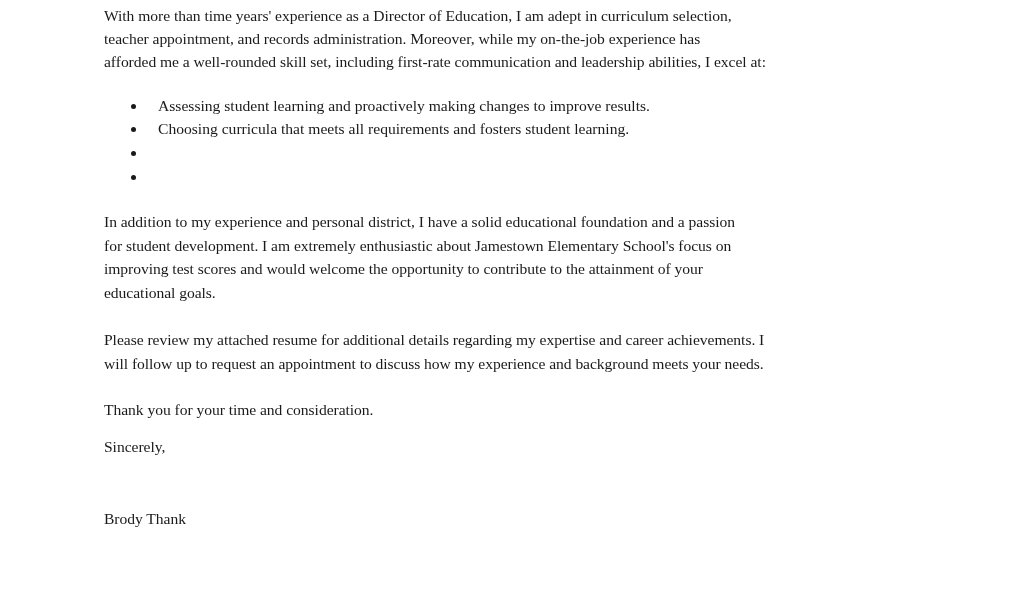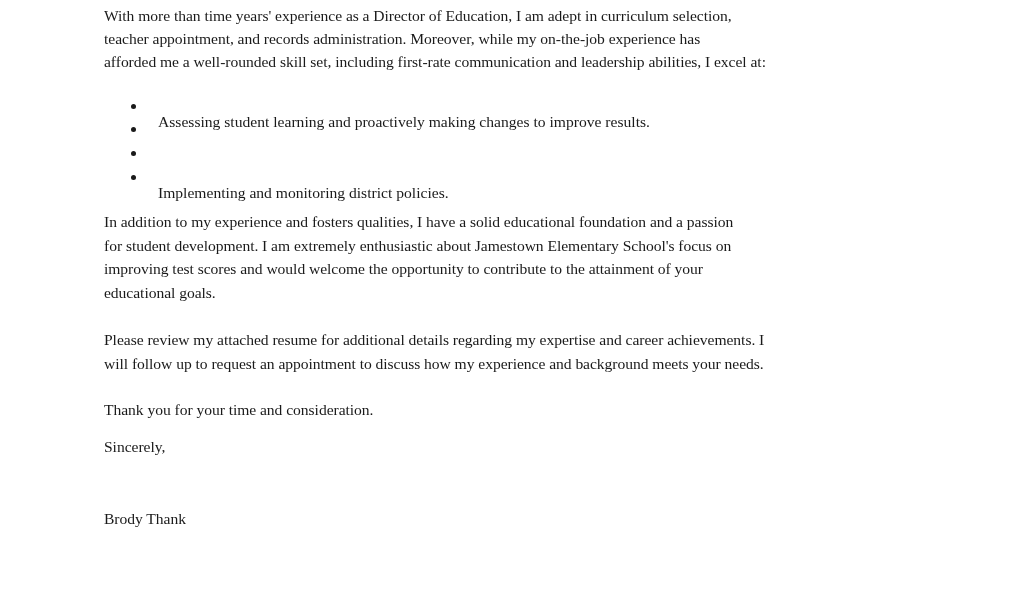--- a/index.html
+++ b/index.html
@@ -40,53 +40,53 @@
       left: 27px;
       top: 8px;
       width: 5px;
       height: 5px;
       border-radius: 50%;
       background: #1a1a1a;
     }
     .bullet-text {
       position: absolute;
       left: 54px;
-      top: 16px;
+      top: 0;
     }
   </style>
 </head>
 <body>
 
 <div class="page">
 
   <div>
     <div class="line" style="top:6px">With more than time years' experience as a Director of Education, I am adept in curriculum selection,</div>
     <div class="line" style="top:29px">teacher appointment, and records administration. Moreover, while my on-the-job experience has</div>
     <div class="line" style="top:52px">afforded me a well-rounded skill set, including first-rate communication and leadership abilities, I excel at:</div>
   </div>
 
   <div>
     <div class="bullet-row" style="top:96px; width:800px; height:20px">
       <span class="bullet-dot"></span>
       <span class="bullet-text">Assessing student learning and proactively making changes to improve results.</span>
     </div>
     <div class="bullet-row" style="top:119px; width:800px; height:20px">
       <span class="bullet-dot"></span>
+      <span class="bullet-text">Choosing curricula that meets all requirements and fosters student learning.</span>
     </div>
     <div class="bullet-row" style="top:143px; width:800px; height:20px">
       <span class="bullet-dot"></span>
     </div>
     <div class="bullet-row" style="top:167px; width:800px; height:20px">
       <span class="bullet-dot"></span>
-      <span class="bullet-text">Implementing and monitoring district policies.</span>
     </div>
   </div>
 
   <div>
-    <div class="line" style="top:212px">In addition to my experience and fosters qualities, I have a solid educational foundation and a passion</div>
+    <div class="line" style="top:212px">In addition to my experience and personal district, I have a solid educational foundation and a passion</div>
     <div class="line" style="top:236px">for student development. I am extremely enthusiastic about Jamestown Elementary School's focus on</div>
     <div class="line" style="top:259px">improving test scores and would welcome the opportunity to contribute to the attainment of your</div>
     <div class="line" style="top:283px">educational goals.</div>
   </div>
 
   <div>
     <div class="line" style="top:330px">Please review my attached resume for additional details regarding my expertise and career achievements. I</div>
     <div class="line" style="top:354px">will follow up to request an appointment to discuss how my experience and background meets your needs.</div>
   </div>
 

